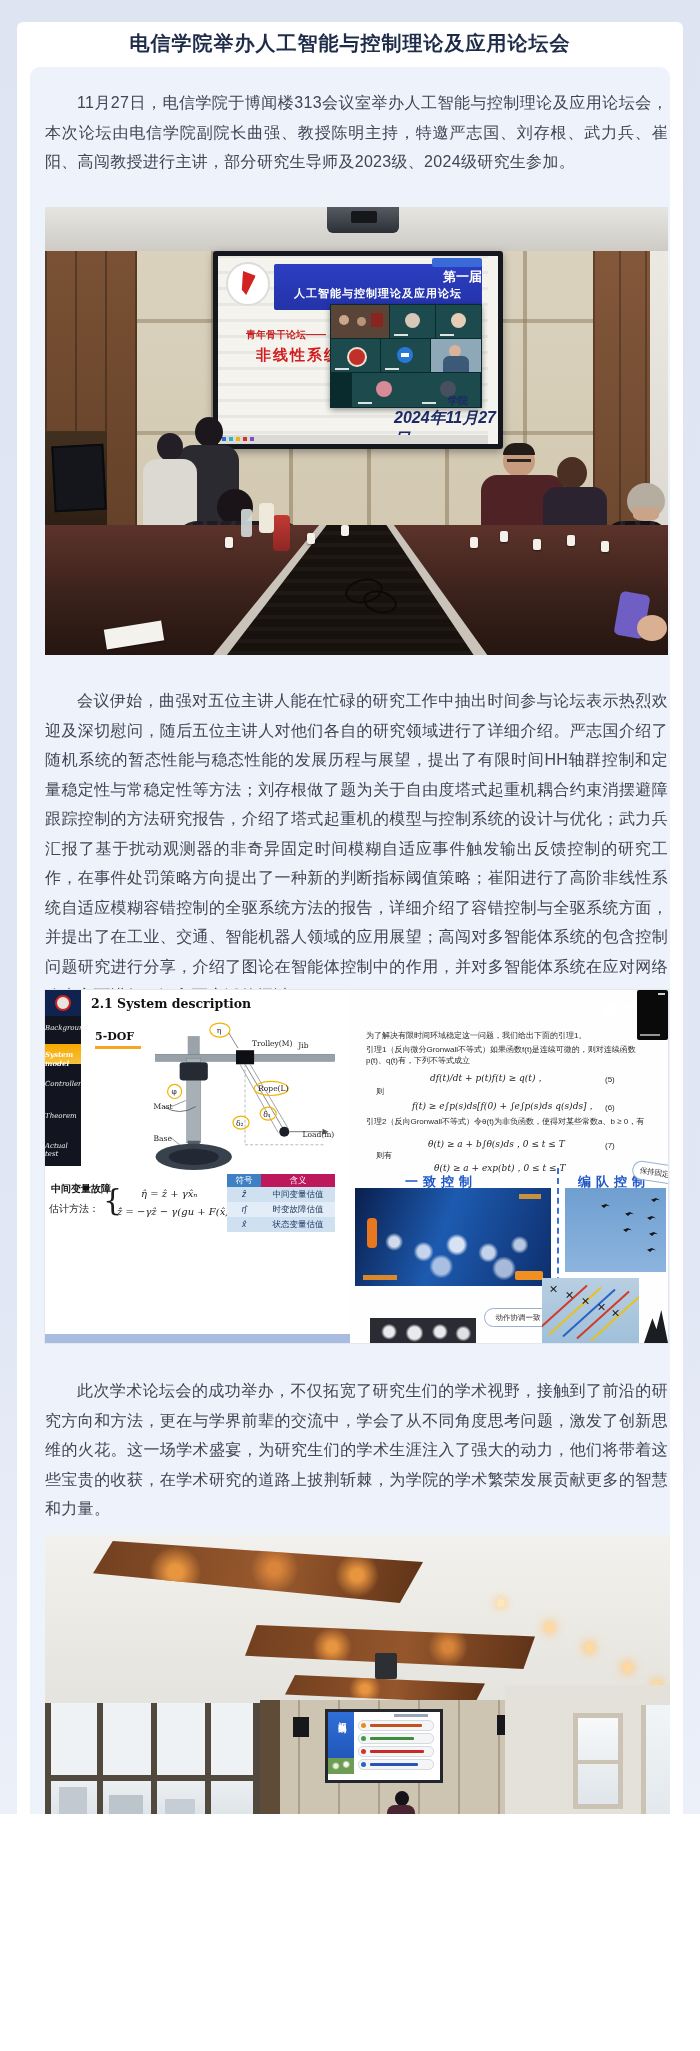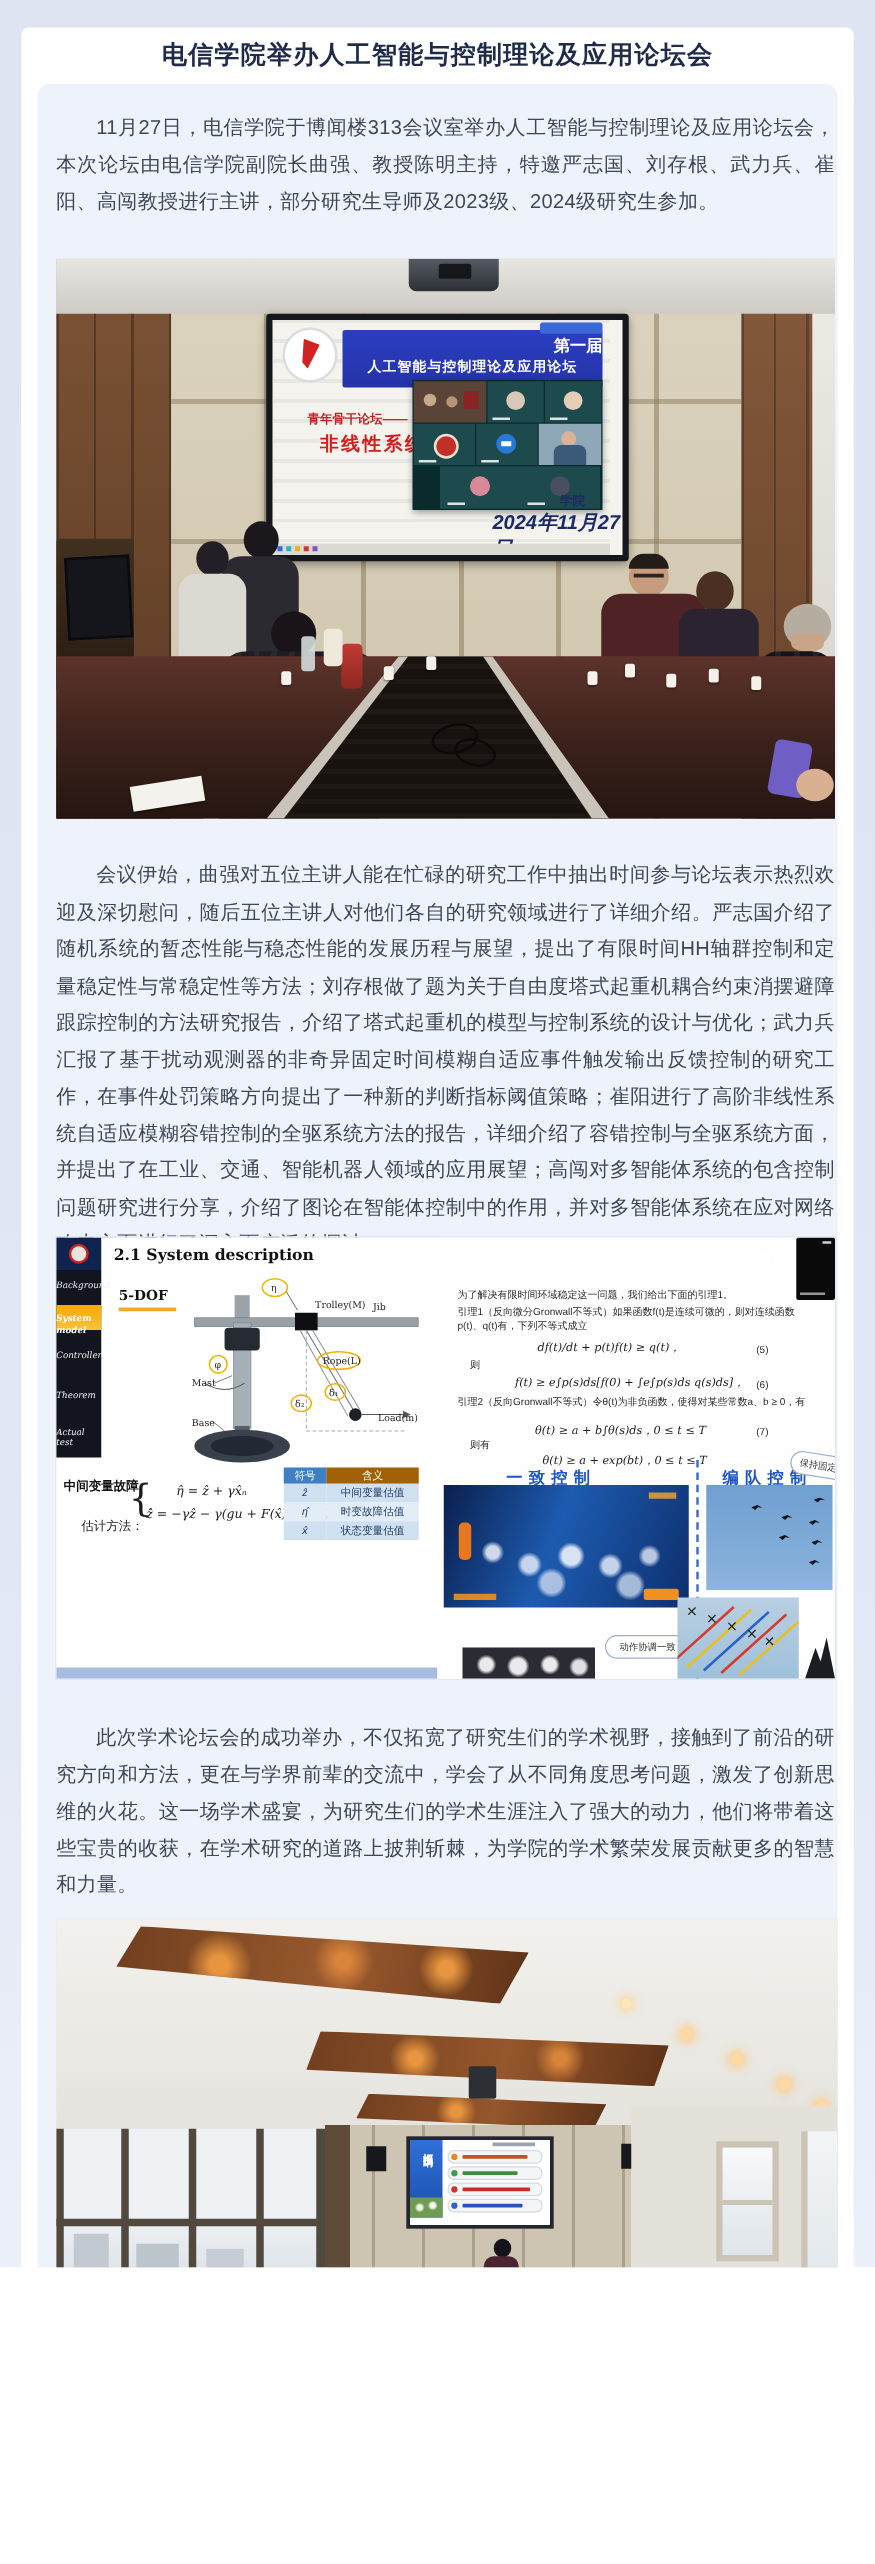--- a/index.html
+++ b/index.html
@@ -208,28 +208,28 @@
           <text x="130" y="75">Rope(L)</text>
           <text x="135" y="100">δ₁</text>
           <text x="108" y="109">δ₂</text>
           <text x="26" y="92">Mast</text>
           <text x="26" y="124">Base</text>
           <text x="174" y="120">Load(m)</text>
         </g>
       </svg>
 
       <div class="a" style="left:6px;top:192px;font-size:10px;font-weight:bold;color:#111;">中间变量故障</div>
-      <div class="a" style="left:20px;top:212px;font-size:10px;color:#222;margin-top:12px;">估计方法：</div>
+      <div class="a" style="left:4px;top:212px;font-size:10px;color:#222;">估计方法：</div>
       <div class="slide-eq" style="left:58px;top:192px;font-size:30px;font-style:normal;">{</div>
       <div class="slide-eq" style="left:96px;top:198px;font-size:10px;">η̂ = ẑ + γx̂ₙ</div>
       <div class="slide-eq" style="left:72px;top:216px;font-size:10px;">ẑ̇ = −γẑ − γ(gu + F(x̂) + γx̂ₙ)</div>
 
       <div class="a" style="left:182px;top:184px;width:108px;height:60px;font-size:8.5px;">
         <div class="a" style="left:0;top:0;width:34px;height:13px;background:#3f7fc4;color:#fff;text-align:center;line-height:13px;">符号</div>
-        <div class="a" style="left:34px;top:0;width:74px;height:13px;background:#a16207;color:#fff;text-align:center;line-height:13px;">含义</div>
+        <div class="a" style="left:34px;top:0;width:74px;height:13px;background:#be185d;color:#fff;text-align:center;line-height:13px;">含义</div>
         <div class="a" style="left:0;top:13px;width:34px;height:15px;background:#cfe0f1;text-align:center;line-height:15px;font-style:italic;color:#1a355e;">ẑ</div>
         <div class="a" style="left:34px;top:13px;width:74px;height:15px;background:#cfe0f1;text-align:center;line-height:15px;color:#1a355e;">中间变量估值</div>
         <div class="a" style="left:0;top:28px;width:34px;height:15px;background:#e2edf8;text-align:center;line-height:15px;font-style:italic;color:#1a355e;">η̂</div>
         <div class="a" style="left:34px;top:28px;width:74px;height:15px;background:#e2edf8;text-align:center;line-height:15px;color:#1a355e;">时变故障估值</div>
         <div class="a" style="left:0;top:43px;width:34px;height:15px;background:#cfe0f1;text-align:center;line-height:15px;font-style:italic;color:#1a355e;">x̂</div>
         <div class="a" style="left:34px;top:43px;width:74px;height:15px;background:#cfe0f1;text-align:center;line-height:15px;color:#1a355e;">状态变量估值</div>
       </div>
 
       <div class="a" style="left:0;top:344px;width:305px;height:9px;background:#a8bcdf;"></div>
 

